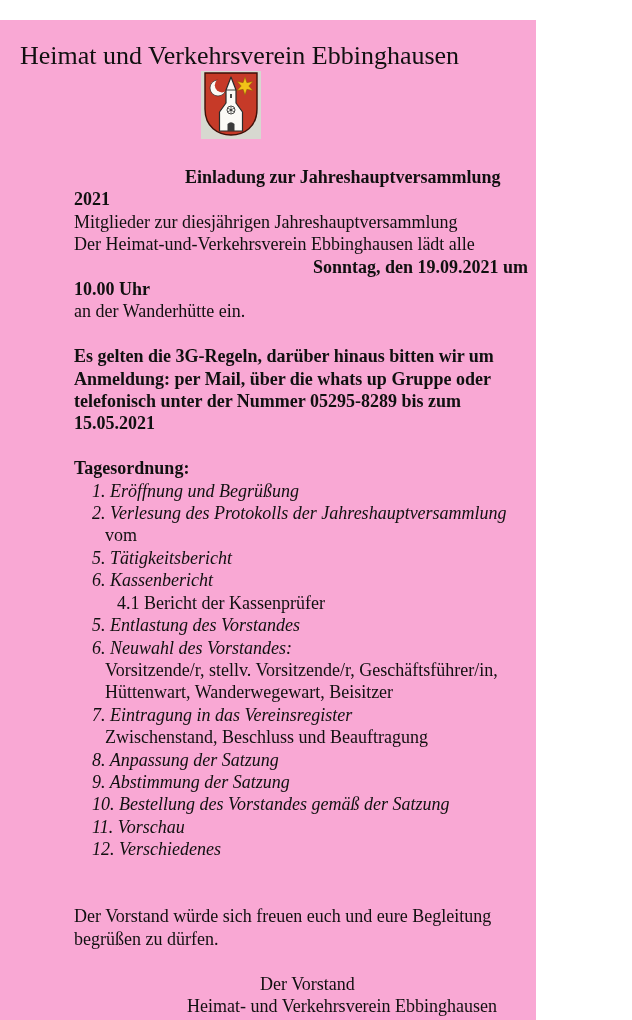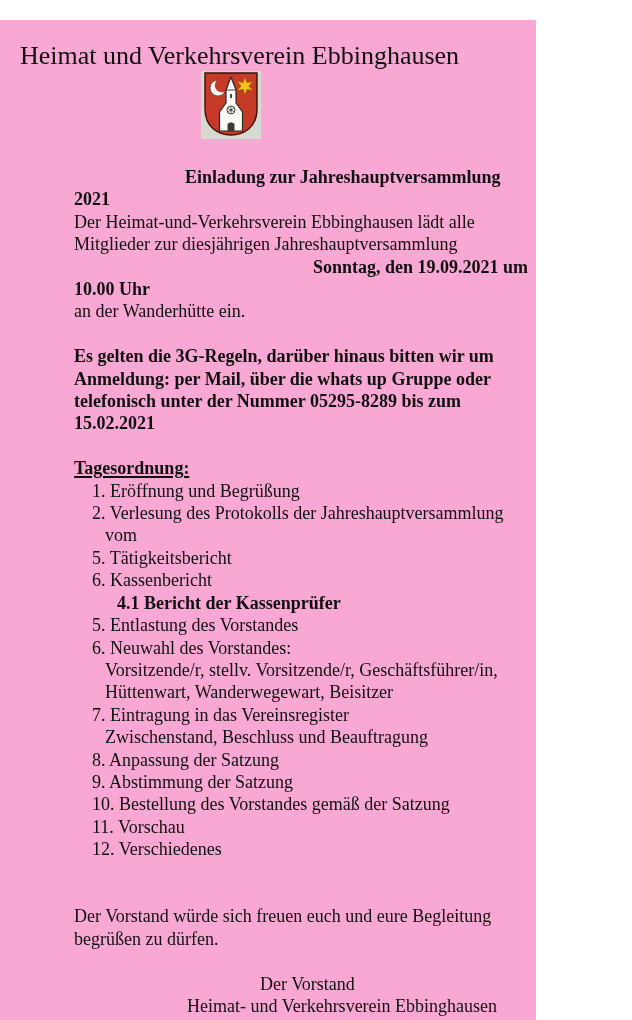--- a/index.html
+++ b/index.html
@@ -28,26 +28,26 @@
   .doc-body{
     position:absolute;
     left:0;top:0;right:0;
     padding:146px 0 0 74px;
     font-size:18px;
     line-height:22.4px;
     white-space:nowrap;
   }
   .line{min-height:22.4px;}
   .bold{font-weight:bold;}
-  .underline{text-decoration:underline;text-decoration-thickness:2px;text-underline-offset:2px;}
+  .underline{text-decoration-thickness:2px;text-underline-offset:2px;}
   .ind-center1{margin-left:111px;}
   .ind-date{margin-left:239px;}
-  .ind-num{margin-left:18px;}
+  .ind-num{margin-left:18px;font-style:italic;}
   .ind-cont{margin-left:31px;}
-  .ind-sub{margin-left:43px;font-weight:bold;}
+  .ind-sub{margin-left:43px;}
   .ind-sig1{margin-left:113px;}
   .ind-sig2{margin-left:186px;}
 </style>
 </head>
 <body>
 
 <div class="page">
 
   <div class="doc-title">Heimat und Verkehrsverein Ebbinghausen</div>
 
@@ -76,30 +76,30 @@
         <line x1="26.9" y1="40.8" x2="33.1" y2="37.2" stroke="#333333" stroke-width="0.7"></line>
         <circle cx="30" cy="39" r="0.9" fill="#333333"></circle>
       </g>
       <path d="M26.5,60 V53 Q30,49.5 33.5,53 V60 Z" fill="#3a3a3a"></path>
     </g>
   </svg>
 
   <div class="doc-body">
       <div class="line bold ind-center1">Einladung zur Jahreshauptversammlung</div>
       <div class="line bold">2021</div>
+      <div class="line">Mitglieder zur diesjährigen Jahreshauptversammlung</div>
       <div class="line">Der Heimat-und-Verkehrsverein Ebbinghausen lädt alle</div>
-      <div class="line">Mitglieder zur diesjährigen Jahreshauptversammlung</div>
       <div class="line bold ind-date">Sonntag, den 19.09.2021 um</div>
       <div class="line bold">10.00 Uhr</div>
       <div class="line">an der Wanderhütte ein.</div>
       <div class="line"></div>
       <div class="line bold">Es gelten die 3G-Regeln, darüber hinaus bitten wir um</div>
       <div class="line bold">Anmeldung: per Mail, über die whats up Gruppe oder</div>
       <div class="line bold">telefonisch unter der Nummer 05295-8289 bis zum</div>
-      <div class="line bold">15.02.2021</div>
+      <div class="line bold">15.05.2021</div>
       <div class="line"></div>
       <div class="line bold underline">Tagesordnung:</div>
       <div class="line ind-num">1. Eröffnung und Begrüßung</div>
       <div class="line ind-num">2. Verlesung des Protokolls der Jahreshauptversammlung</div>
       <div class="line ind-cont">vom</div>
       <div class="line ind-num">5. Tätigkeitsbericht</div>
       <div class="line ind-num">6. Kassenbericht</div>
       <div class="line ind-sub">4.1 Bericht der Kassenprüfer</div>
       <div class="line ind-num">5. Entlastung des Vorstandes</div>
       <div class="line ind-num">6. Neuwahl des Vorstandes:</div>

